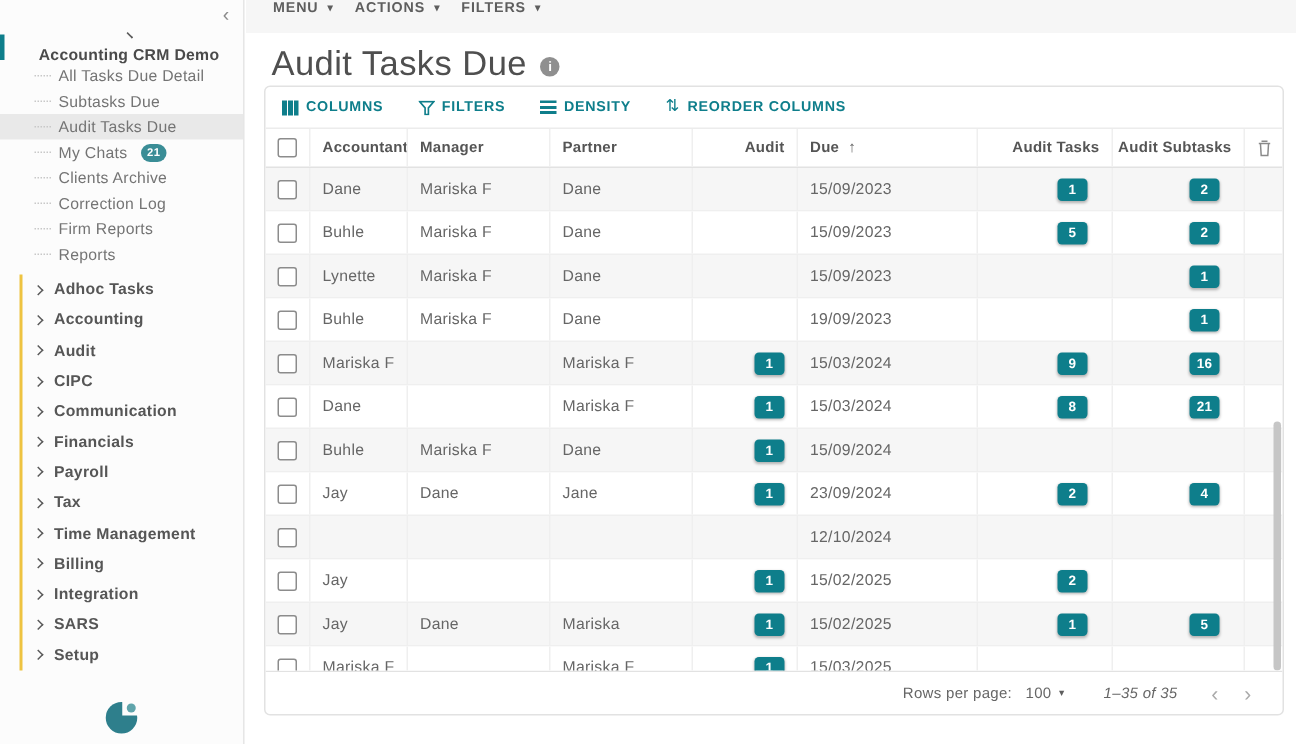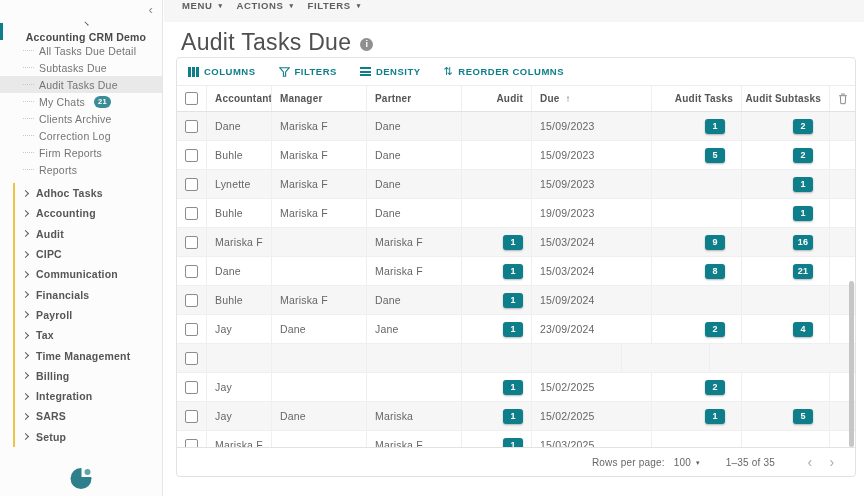--- a/index.html
+++ b/index.html
@@ -71,21 +71,21 @@
   .grid-body{flex:1 1 auto;overflow:hidden;position:relative;}
   .tr{height:29px;display:flex;border-bottom:1px solid var(--cellborder);font-size:10.5px;color:var(--txt);background:#fff;}
   .tr.striped{background:var(--stripe);}
   .badge{min-width:20px;height:15px;border-radius:3px;background:var(--accent);color:#fff;font-size:9px;font-weight:bold;display:inline-flex;align-items:center;justify-content:center;padding:0 4px;box-shadow:0 1px 2px rgba(0,0,0,.28);cursor:pointer;}
   .vscroll{position:absolute;right:1px;top:169px;width:5px;height:166px;border-radius:3px;background:#c6c6c6;cursor:grab;}
 
   
   .grid-footer{height:29px;flex:0 0 29px;border-top:1px solid var(--border);display:flex;align-items:center;justify-content:flex-end;font-size:10px;color:#666;padding-right:12px;}
   .rpp-label{margin-right:9px;}
   .rpp-select{display:flex;align-items:center;gap:5px;cursor:pointer;margin-right:26px;}
-  .range{margin-right:24px;}
+  .range{margin-right:14px;font-style:italic;}
   .pg-btn{color:#aaa;font-size:14px;cursor:pointer;width:22px;text-align:center;}
 </style>
 </head>
 <body>
 
 <div class="sidebar">
   <span class="collapse-btn">‹</span>
 
   <div class="grp-header">
     <span class="chev down"></span>
@@ -401,20 +401,21 @@
     <div class="td col-actions"></div>
   </div>
         <div class="tr striped">
     <div class="td col-check">
             <span class="cb"></span>
           </div>
     <div class="td col-accountant c-accountant"></div>
     <div class="td col-manager c-manager"></div>
     <div class="td col-partner c-partner"></div>
     <div class="td col-audit c-audit"></div>
+    <div class="td col-due c-due">12/10/2024</div>
     <div class="td col-tasks c-tasks"></div>
     <div class="td col-subtasks c-subtasks"></div>
     <div class="td col-actions"></div>
   </div>
         <div class="tr">
     <div class="td col-check">
             <span class="cb"></span>
           </div>
     <div class="td col-accountant c-accountant">Jay</div>
     <div class="td col-manager c-manager"></div>

